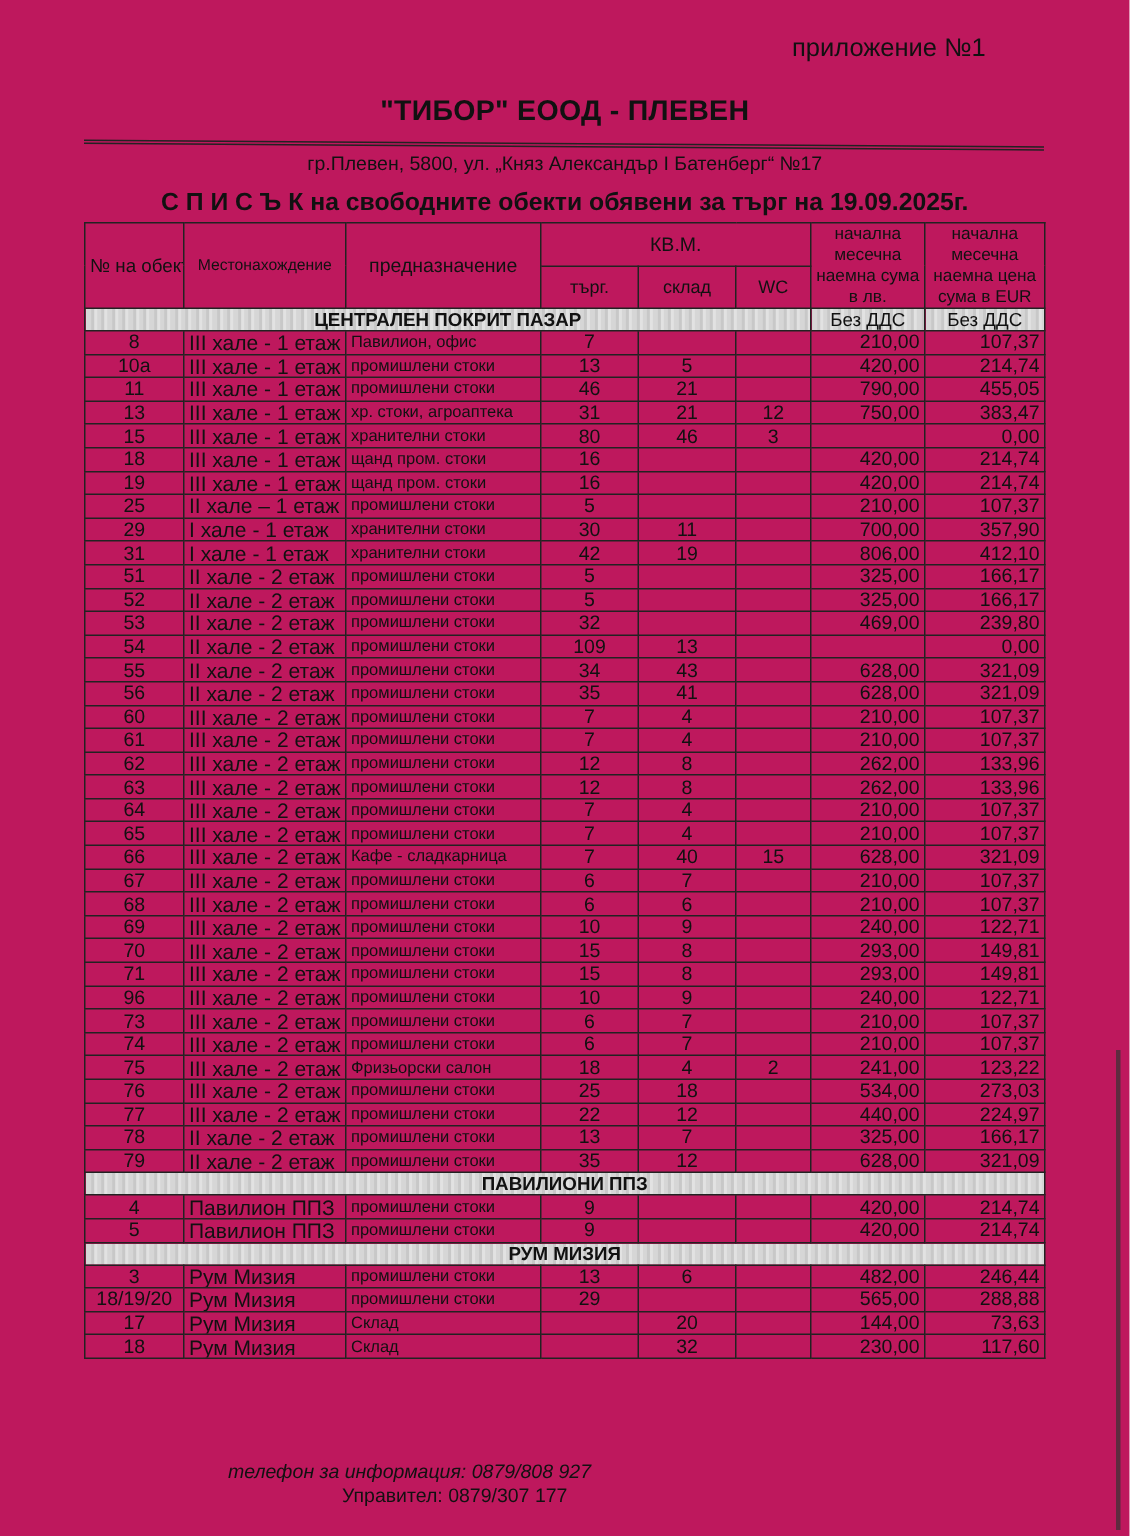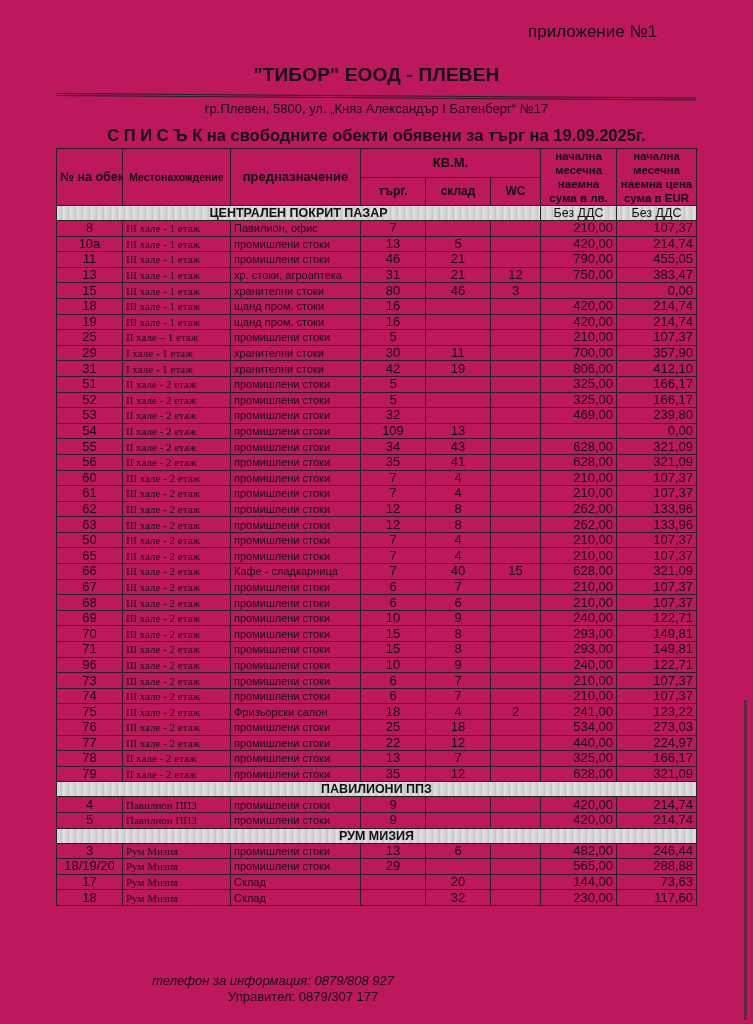--- a/index.html
+++ b/index.html
@@ -12,27 +12,27 @@
   .rule { position: absolute; left: 56px; top: 93px; width: 640px; height: 0;
           border-top: 1.5px solid #222; border-bottom: 1.5px solid #222; padding-top: 1px;
           transform: rotate(0.4deg); transform-origin: left; }
   .address { position: absolute; left: 0; width: 753px; top: 101px; text-align: center; font-size: 13px; }
   .doc-title { position: absolute; left: 0; width: 753px; top: 126px; text-align: center;
                font-size: 16.5px; font-weight: bold; }
   table.list { position: absolute; left: 56px; top: 148px; width: 640px;
                border-collapse: collapse; table-layout: fixed; font-size: 11.5px; }
   table.list td, table.list th { border: 1px solid #222; padding: 0 3px; height: 14.6px;
                line-height: 14px; white-space: nowrap; overflow: hidden; }
-  th { font-weight: bold; }
+  th { font-weight: normal; }
   .hdr-big th { height: 38px; font-size: 11.5px; }
   .small { font-size: 10px; line-height: 11.5px; }
   .c { text-align: center; }
   .r { text-align: right; }
   .num { font-size: 13px; }
-  td.loc { font-size: 11px; font-family: Liberation Serif, serif; }
+  td.loc { font-size: 14px; }
   td.pur { font-size: 11px; }
   tr.section td { background: repeating-linear-gradient(90deg, #d6d6d6 0 3px, #c8c8c8 3px 5px, #e2e2e2 5px 7px);
                   font-weight: bold; text-align: center; font-size: 12.5px; height: 13px; }
   .footer { position: absolute; left: 0; width: 753px; top: 973px; font-size: 13px; }
   .footer .l1 { position: absolute; left: 152px; font-style: italic; }
   .footer .l2 { position: absolute; left: 228px; top: 16px; }
   .edge { position: absolute; right: 6px; top: 700px; width: 3px; height: 320px; background: #333; opacity: 0.7; }
 </style>
 </head>
 <body>
@@ -270,21 +270,21 @@
           <td class="c num">63</td>
           <td class="loc">III хале - 2 етаж</td>
           <td class="pur">промишлени стоки</td>
           <td class="c num">12</td>
           <td class="c num">8</td>
           <td class="c num"></td>
           <td class="r num">262,00</td>
           <td class="r num">133,96</td>
         </tr>
         <tr>
-          <td class="c num">50</td>
+          <td class="c num">64</td>
           <td class="loc">III хале - 2 етаж</td>
           <td class="pur">промишлени стоки</td>
           <td class="c num">7</td>
           <td class="c num">4</td>
           <td class="c num"></td>
           <td class="r num">210,00</td>
           <td class="r num">107,37</td>
         </tr>
         <tr>
           <td class="c num">65</td>

